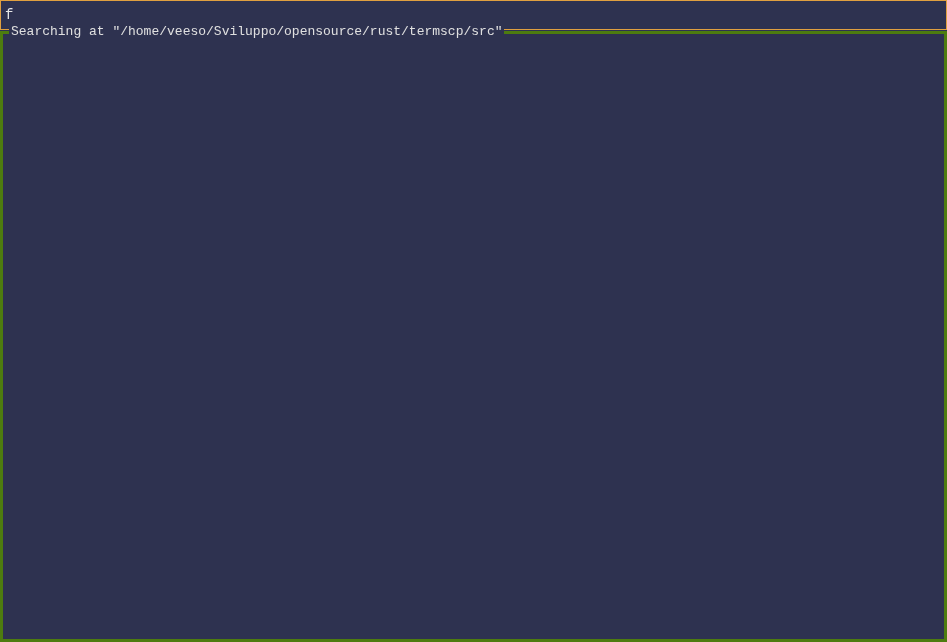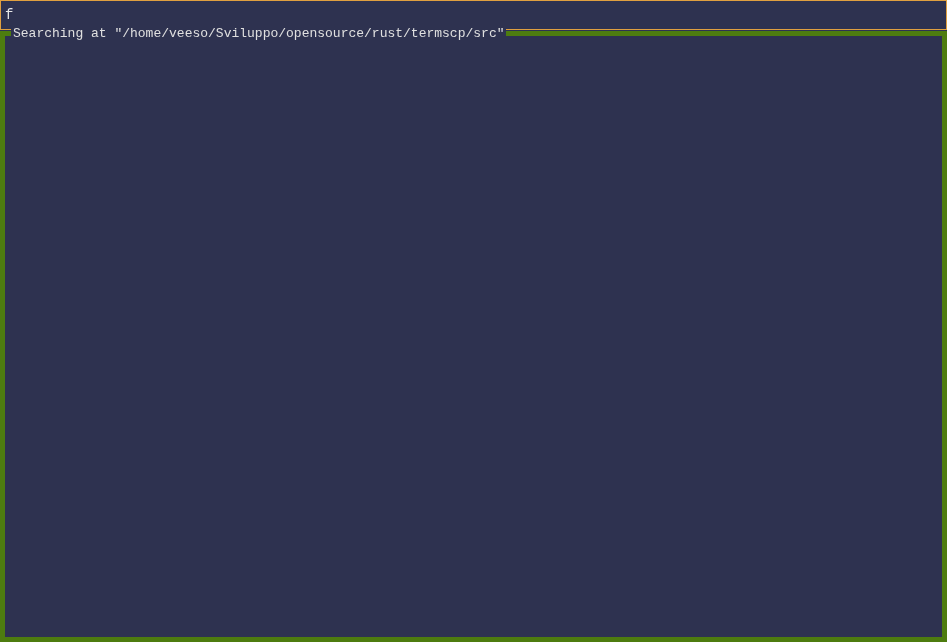--- a/index.html
+++ b/index.html
@@ -40,21 +40,21 @@
       outline: none;
       color: #e8e8e8;
       font-family: 'Courier New', Courier, monospace;
       font-size: 14px;
       width: 100%;
       caret-color: #e8e8e8;
     }
 
     .search-results-panel {
       flex: 1;
-      border: 5px solid #4d7c0f;
+      border: 3px solid #4d7c0f;
       position: relative;
       margin-top: 1px;
     }
 
     .panel-title {
       position: absolute;
       top: -10px;
       left: 6px;
       background-color: #2e3250;
       color: #e0e0e0;

